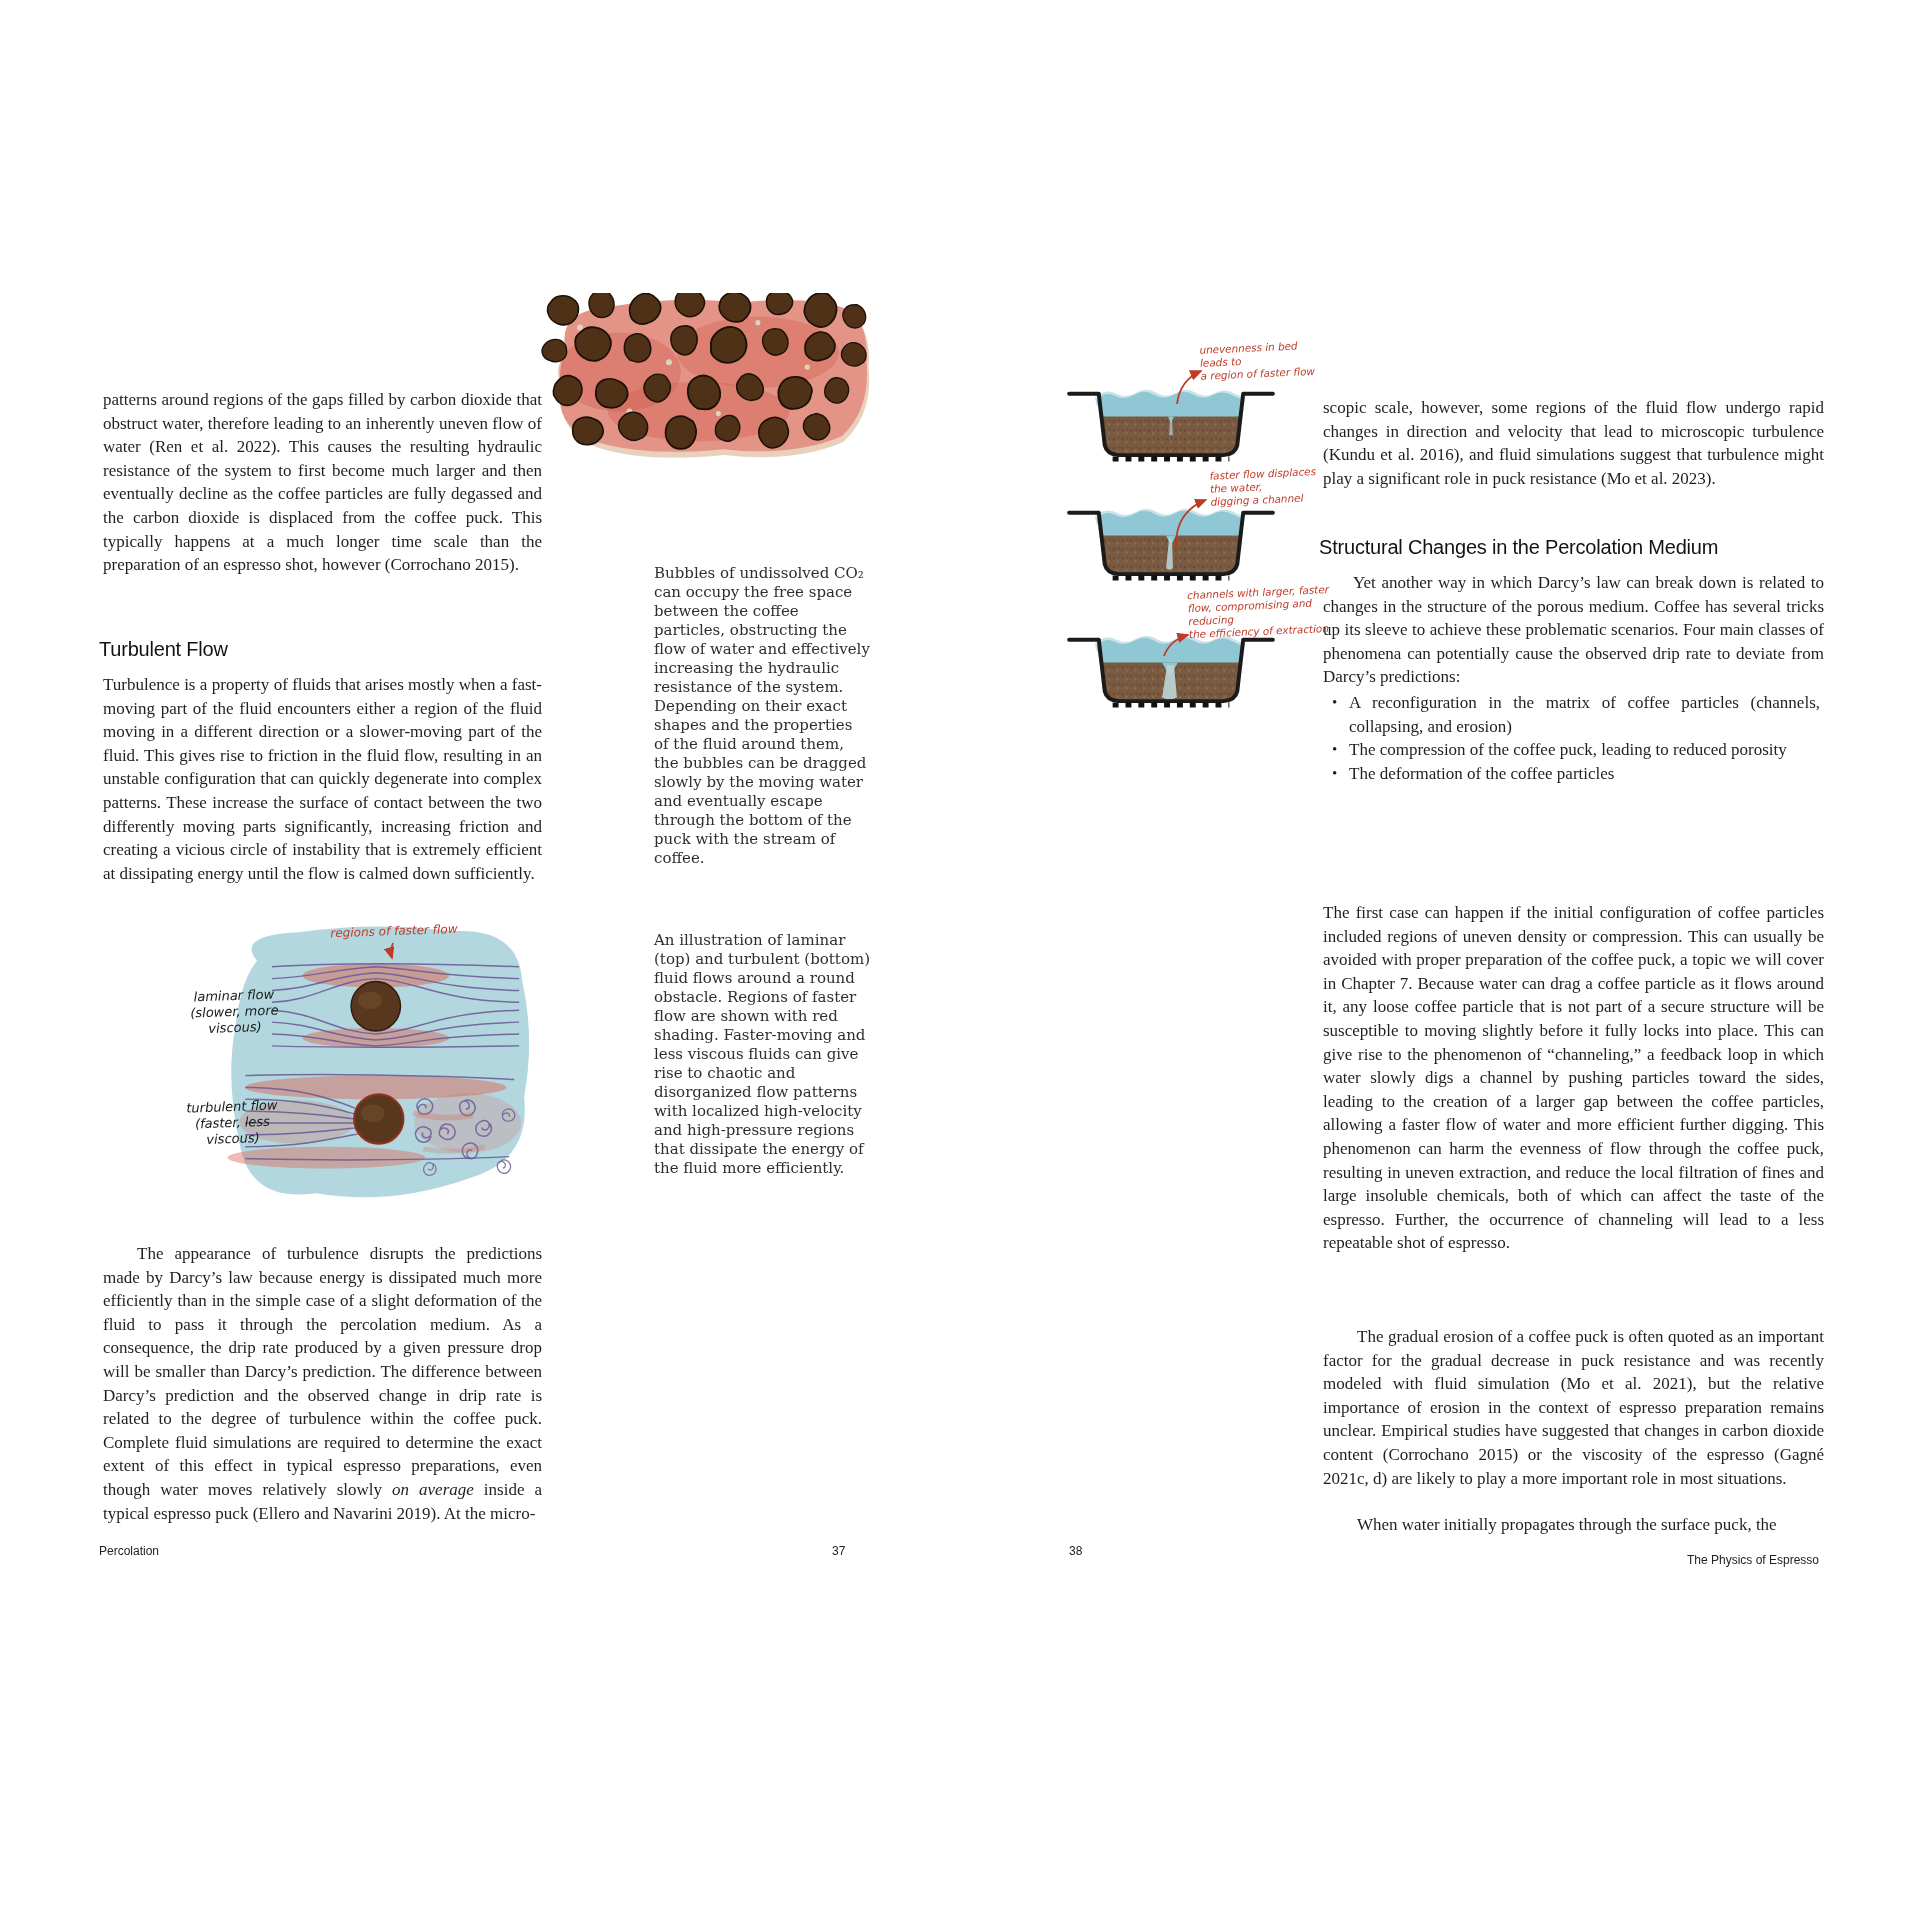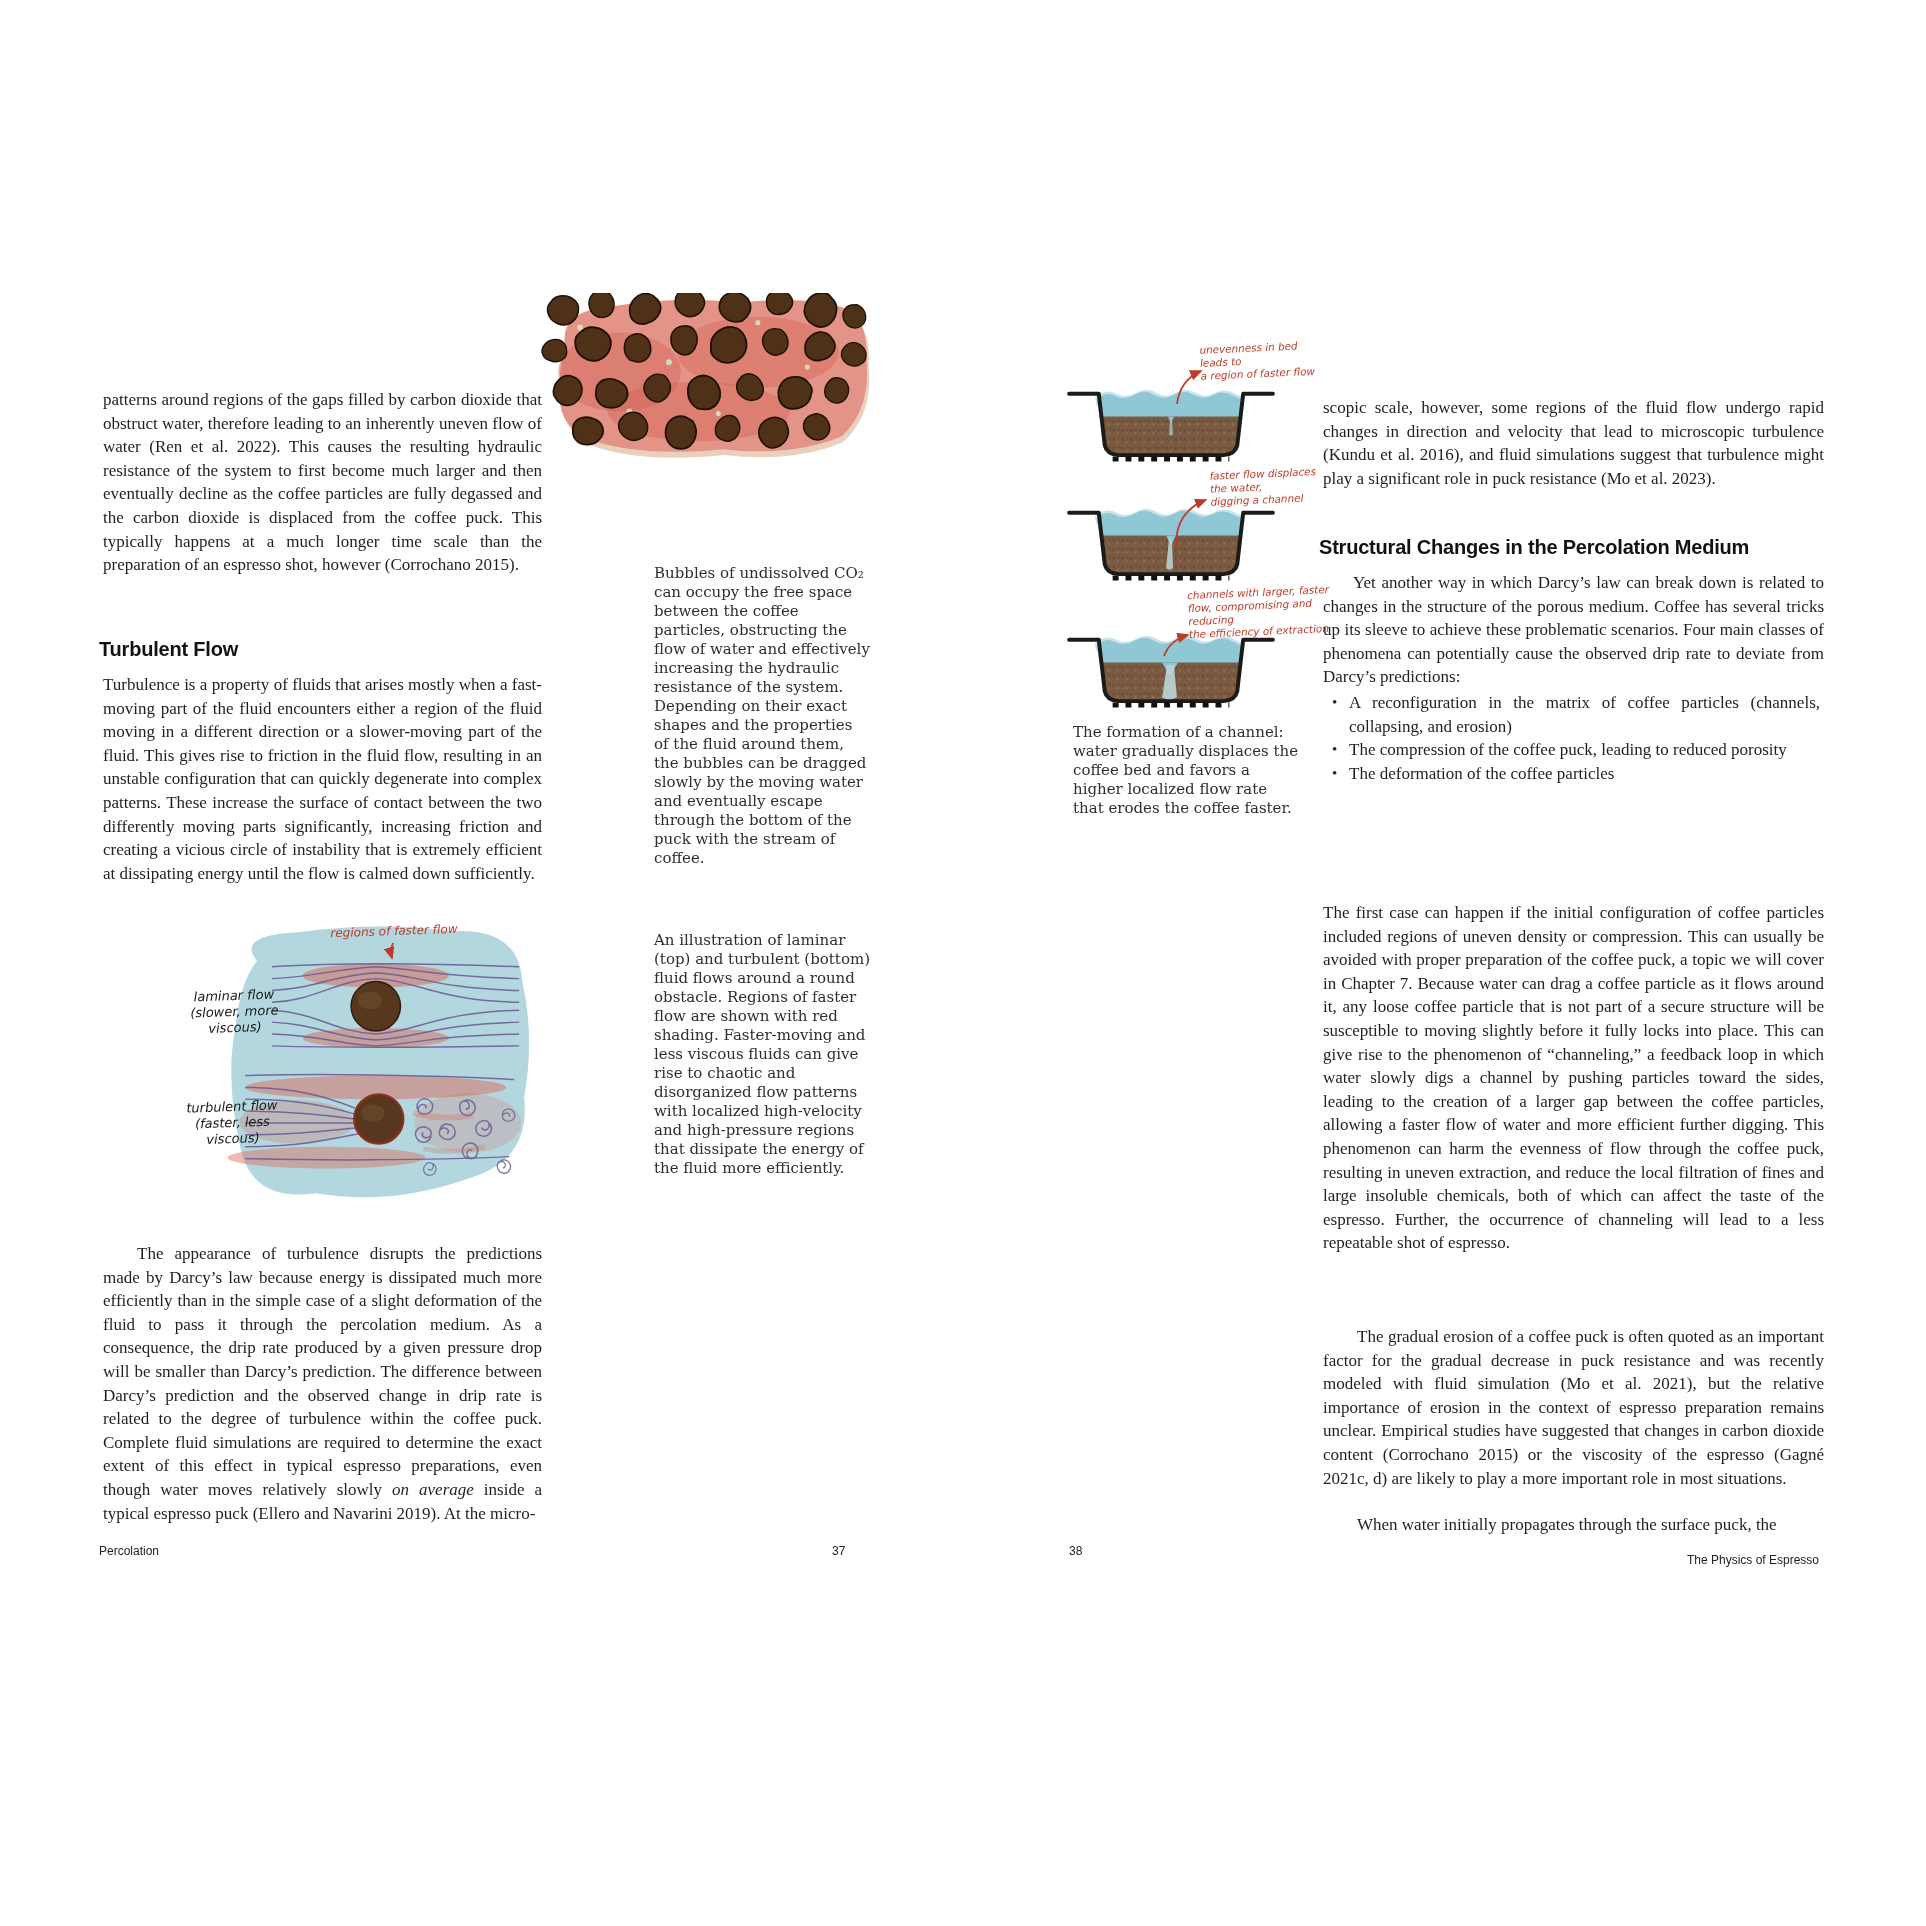--- a/index.html
+++ b/index.html
@@ -2,21 +2,21 @@
 <html><head>
 <meta charset="utf-8">
 <style>
   html,body{margin:0;padding:0;background:#ffffff;}
   #canvas{position:relative;width:1927px;height:1927px;background:#ffffff;overflow:hidden;
           font-family:"Liberation Serif",serif;}
   .abs{position:absolute;}
   .txt{font-family:"Liberation Serif",serif;font-size:17px;line-height:23.6px;
        text-align:justify;color:#1f1f1f;}
   .indent{text-indent:34px;}
-  .h-sans{font-family:"Liberation Sans",sans-serif;font-weight:700;font-size:20px;color:#121212;
+  .h-sans{font-family:"Liberation Sans",sans-serif;font-weight:400;font-size:20px;color:#121212;
           letter-spacing:-0.2px;}
   .caption{font-family:"DejaVu Serif",serif;font-size:15px;line-height:19px;color:#2e2e2e;}
   .hand{font-family:"DejaVu Sans",sans-serif;font-style:italic;white-space:pre-line;}
   .hand-red{color:#c03a28;}
   .hand-black{color:#1a1a1a;}
   .footer{font-family:Liberation Sans, sans-serif;font-size:12px;color:#222;}
   p{margin:4px;}
   ul.bullets{margin:0;padding:0;list-style:none;}
   ul.bullets li{position:relative;padding-left:30px;text-align:justify;
                 font-family:"Liberation Serif",serif;font-size:17px;line-height:23.6px;color:#1f1f1f;}
@@ -213,21 +213,20 @@
       <path d="M46,86 L164,86" stroke="#111" stroke-width="5" stroke-dasharray="6 7" fill="none"></path>
     </svg>
   </div>
   <div class="hand hand-red annot abs" style="left:1188px;top:586px;width:144px;">channels with larger, faster
 flow, compromising and reducing
 the efficiency of extraction</div>
   <svg class="abs" style="left:1158px;top:630px;" width="40" height="30" viewBox="0 0 40 30">
     <path d="M6,26 Q12,10 30,5" stroke="#c03a28" stroke-width="1.8" fill="none" marker-end="url(#arrh)"></path>
   </svg>
 
-  <p class="caption abs" style="left:1069px;top:719px;width:226px;">The formation of a channel: water gradually displaces the coffee bed and favors a higher localized flow rate that erodes the coffee faster.</p>
 
   <p class="txt abs" style="left:1319px;top:392px;width:501px;">scopic scale, however, some regions of the fluid flow undergo rapid changes in direction and velocity that lead to microscopic turbulence (Kundu et al. 2016), and fluid simulations suggest that turbulence might play a significant role in puck resistance (Mo et al. 2023).</p>
 
   <div class="h-sans abs" style="left:1319px;top:536px;">Structural Changes in the Percolation Medium</div>
 
   <p class="txt abs" style="left:1319px;top:567px;width:501px;text-indent:30px;">Yet another way in which Darcy’s law can break down is related to changes in the structure of the porous medium. Coffee has several tricks up its sleeve to achieve these problematic scenarios. Four main classes of phenomena can potentially cause the observed drip rate to deviate from Darcy’s predictions:</p>
 
   <ul class="bullets abs" style="left:1319px;top:691px;width:501px;">
     <li>A reconfiguration in the matrix of coffee particles (channels, collapsing, and erosion)</li>
     <li>The compression of the coffee puck, leading to reduced porosity</li>

